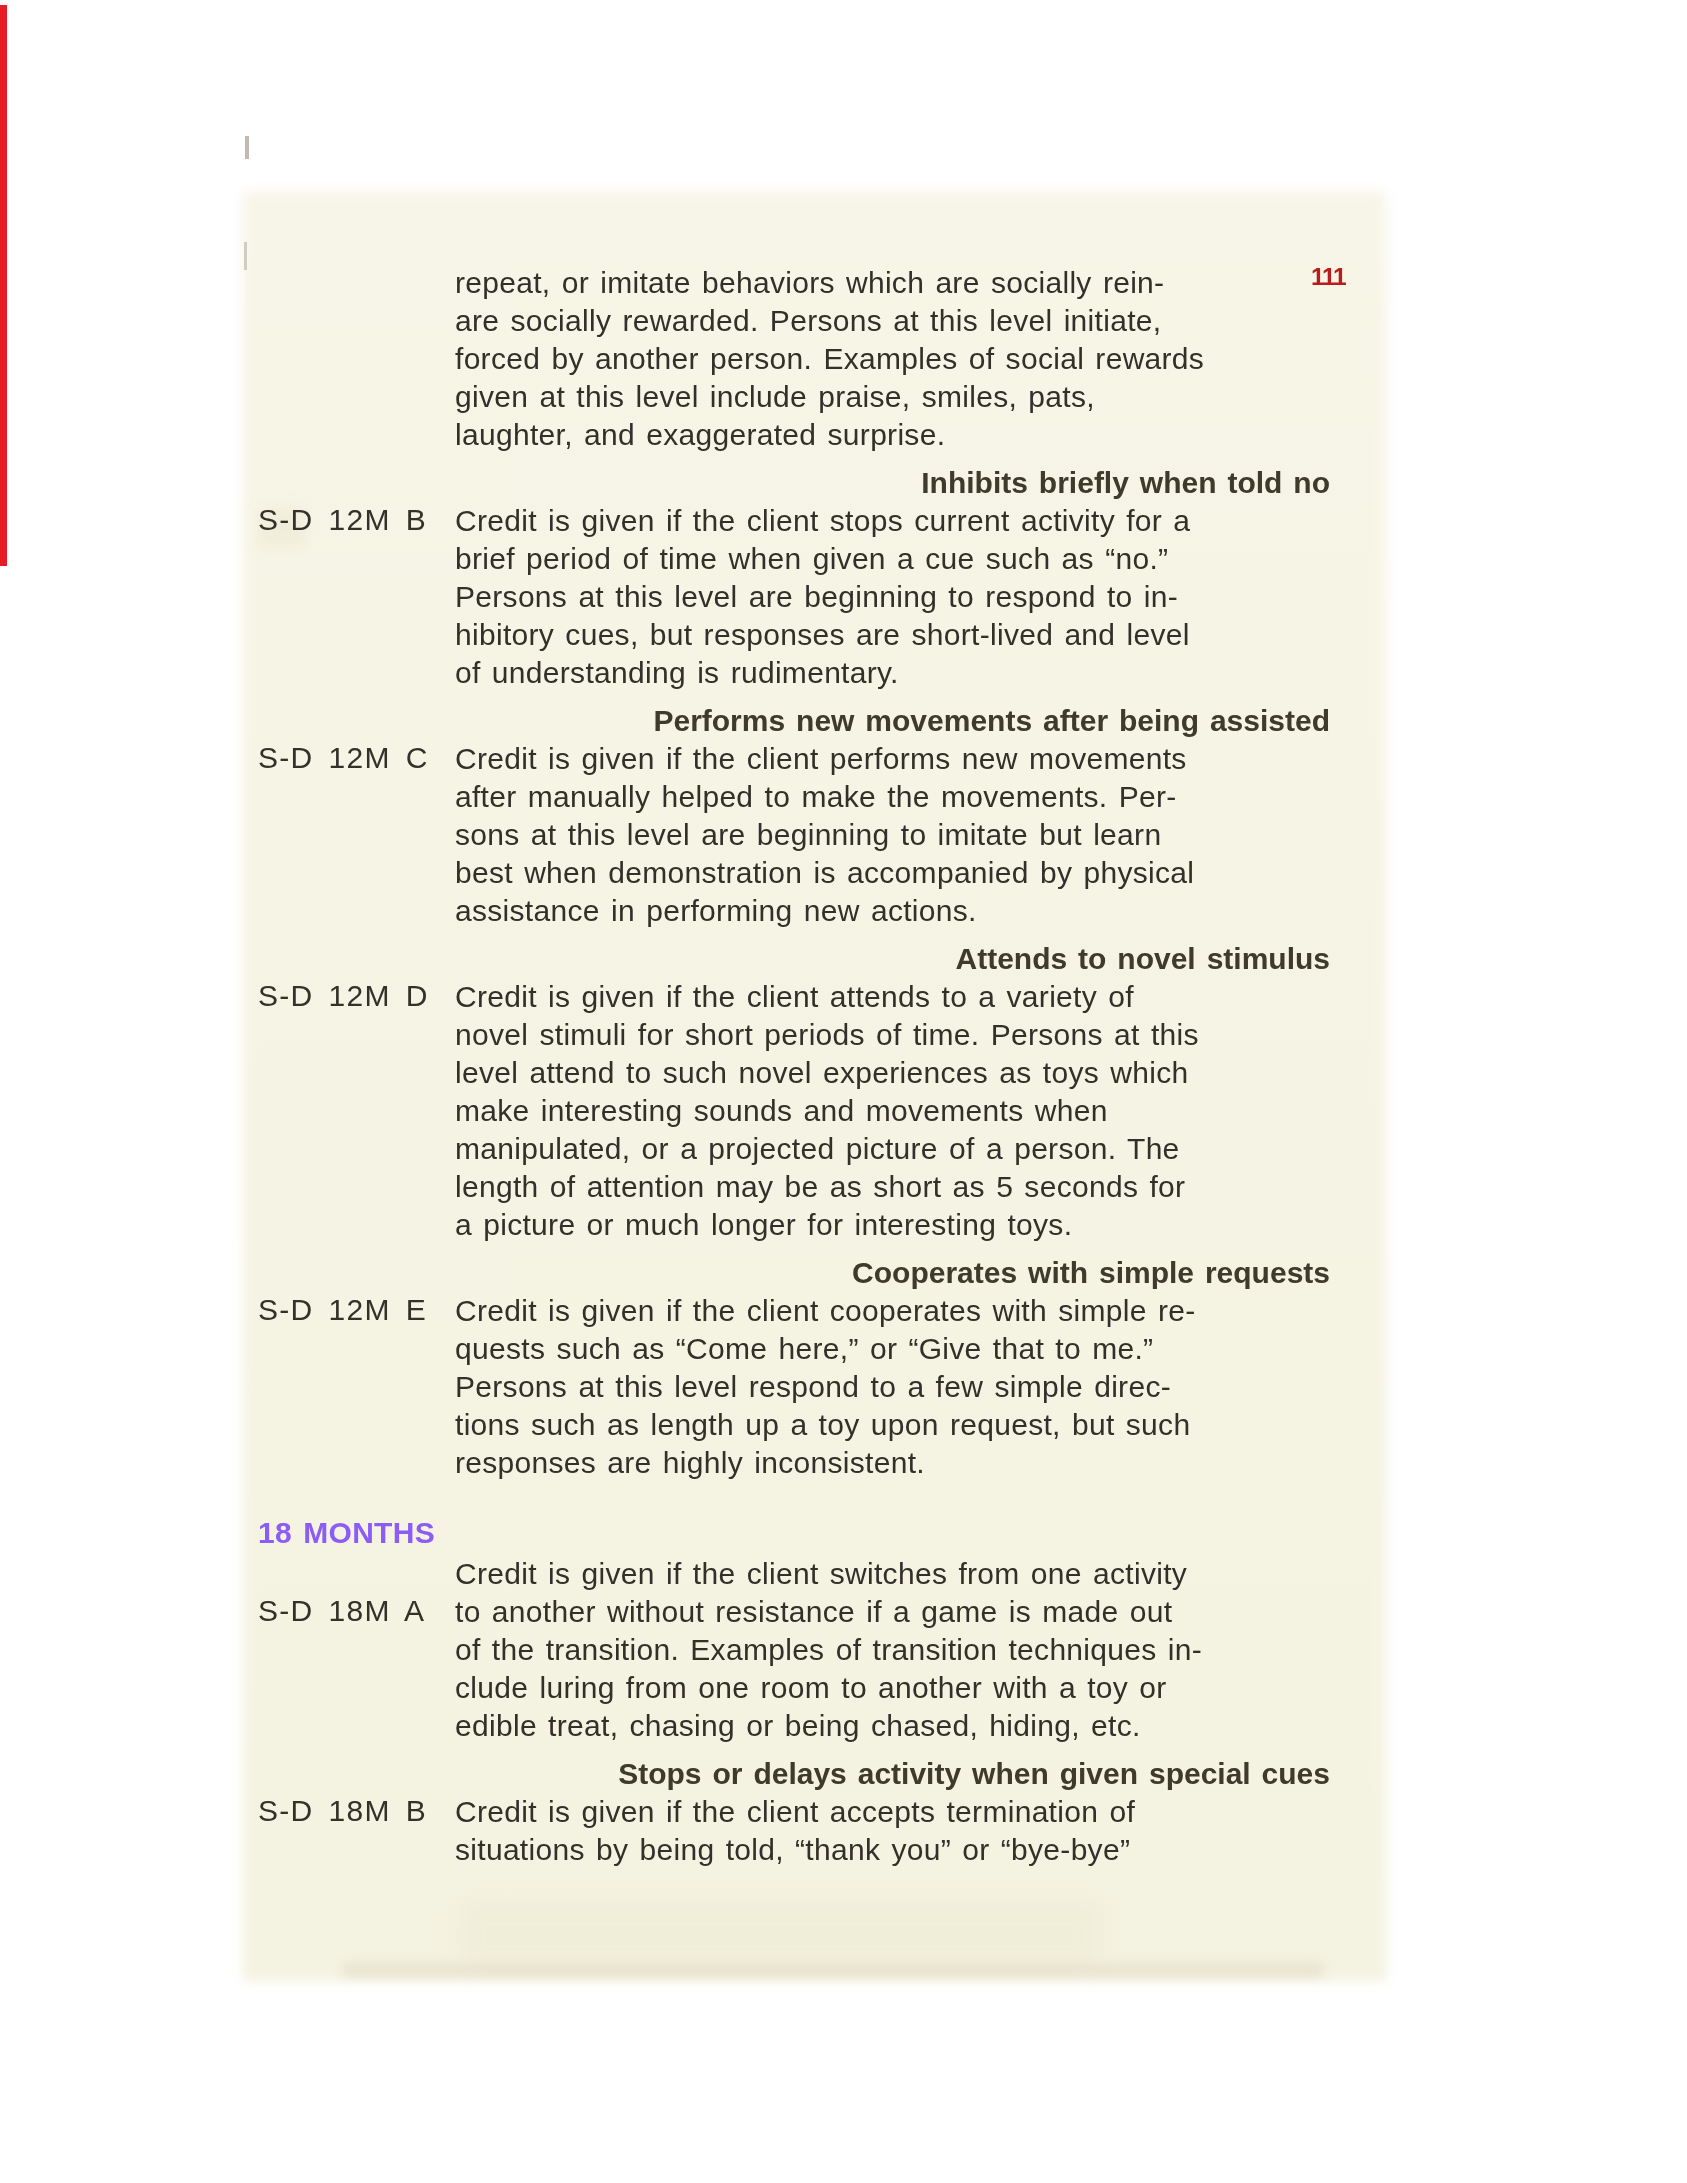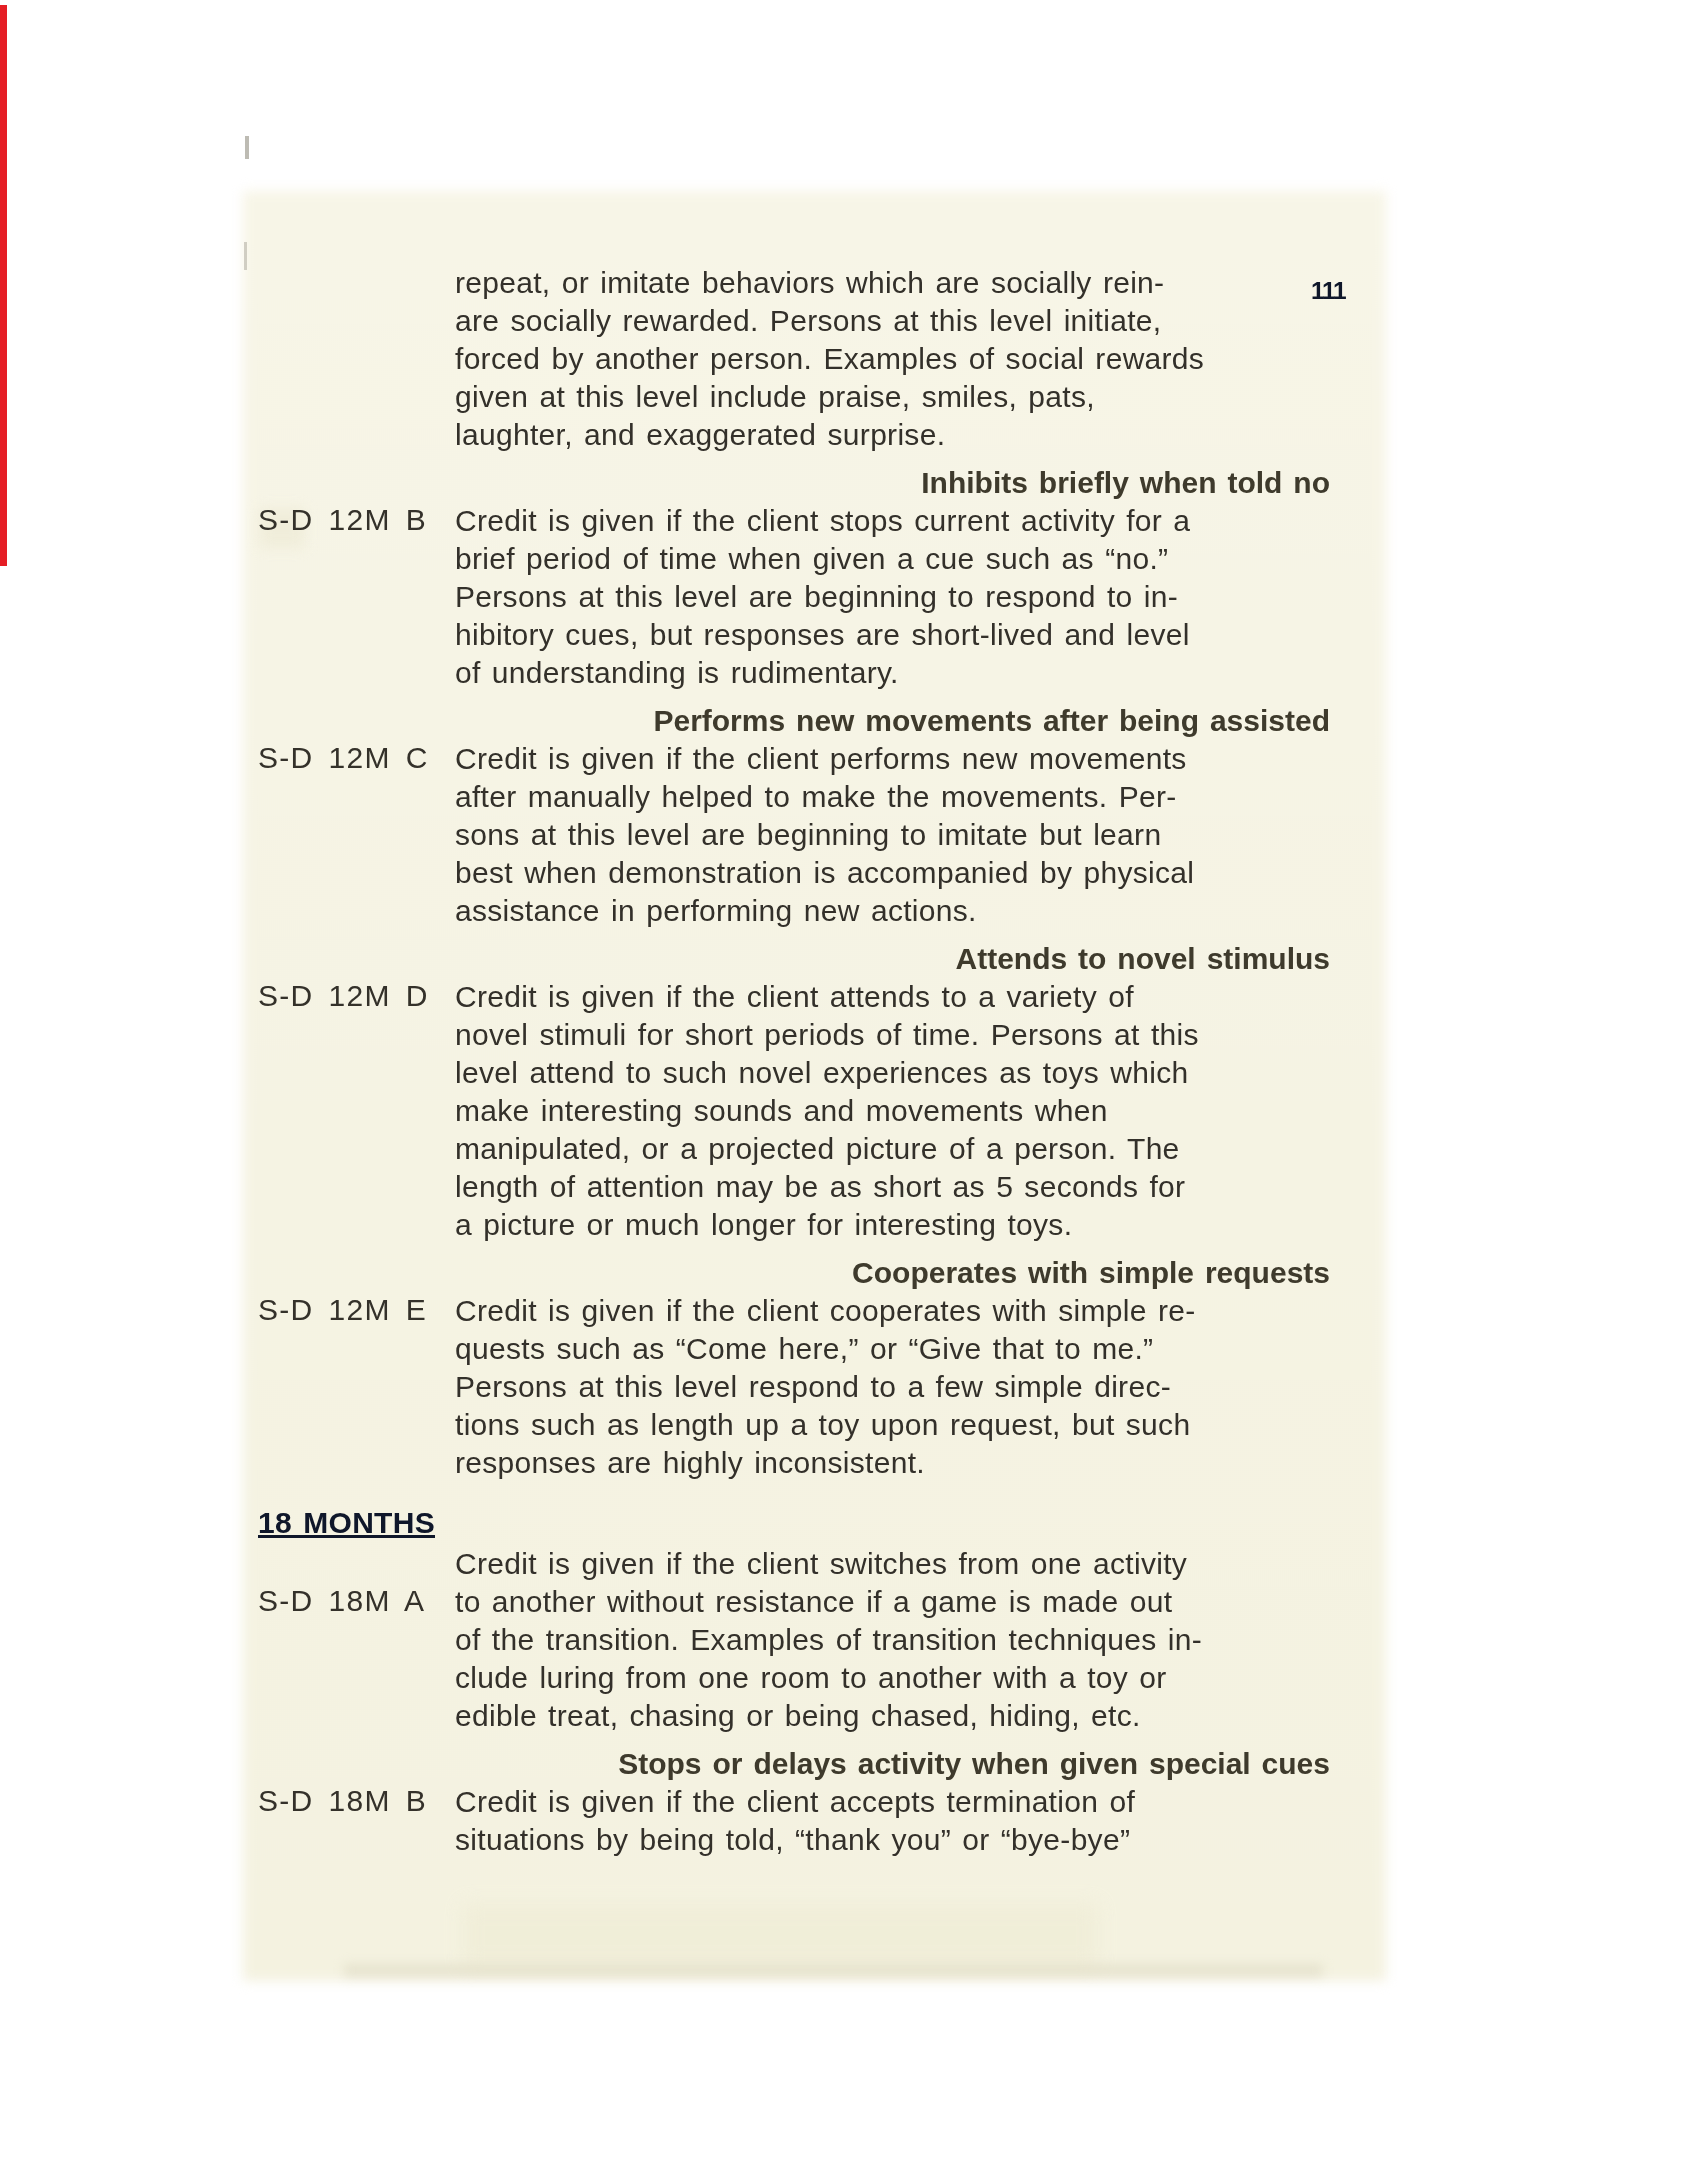--- a/index.html
+++ b/index.html
@@ -48,22 +48,21 @@
   .bottom-blot {
     position: absolute; left: 463px; top: 1904px;
     width: 635px; height: 63px;
     background: #efecd5; opacity: .65; filter: blur(9.3px);
   }
   .pagenum {
     position: absolute;
     left: 1311px; top: 263px;
     font-size: 24.5px; font-weight: 700;
     letter-spacing: -1.3px;
-    color: #0f172a;
-    margin-top: 14px;
+    color: #b91c1c;
   }
   
   .doc {
     position: absolute;
     left: 258px; top: 264px;
     width: 1072px;
     color: #33302a;
     font-size: 30px;
     line-height: 38px;
     letter-spacing: 0.3px;
@@ -77,24 +76,23 @@
     letter-spacing: 1.3px; word-spacing: 5.3px;
     white-space: nowrap;
     color: #34312a;
     margin-top: 37px;
   }
   .body { flex: 1; }
   .line { white-space: nowrap; }
   .title { font-weight: 700; letter-spacing: 0; color: #3e3a2c; text-align: right; }
   .group {
     font-weight: 700;
-    margin-top: 22px;
-    color: #0f172a;
+    margin-top: 32px;
+    color: #8b5cf6;
     letter-spacing: 0.3px;
-    text-decoration: underline;
   }
 </style>
 </head>
 <body>
 
 <div class="sheet"></div>
 <div class="redstrip" style="background: rgb(229, 30, 37);"></div>
 <div class="edge-mark-1"></div>
 <div class="edge-mark-2"></div>
 <div class="smudge"></div>

